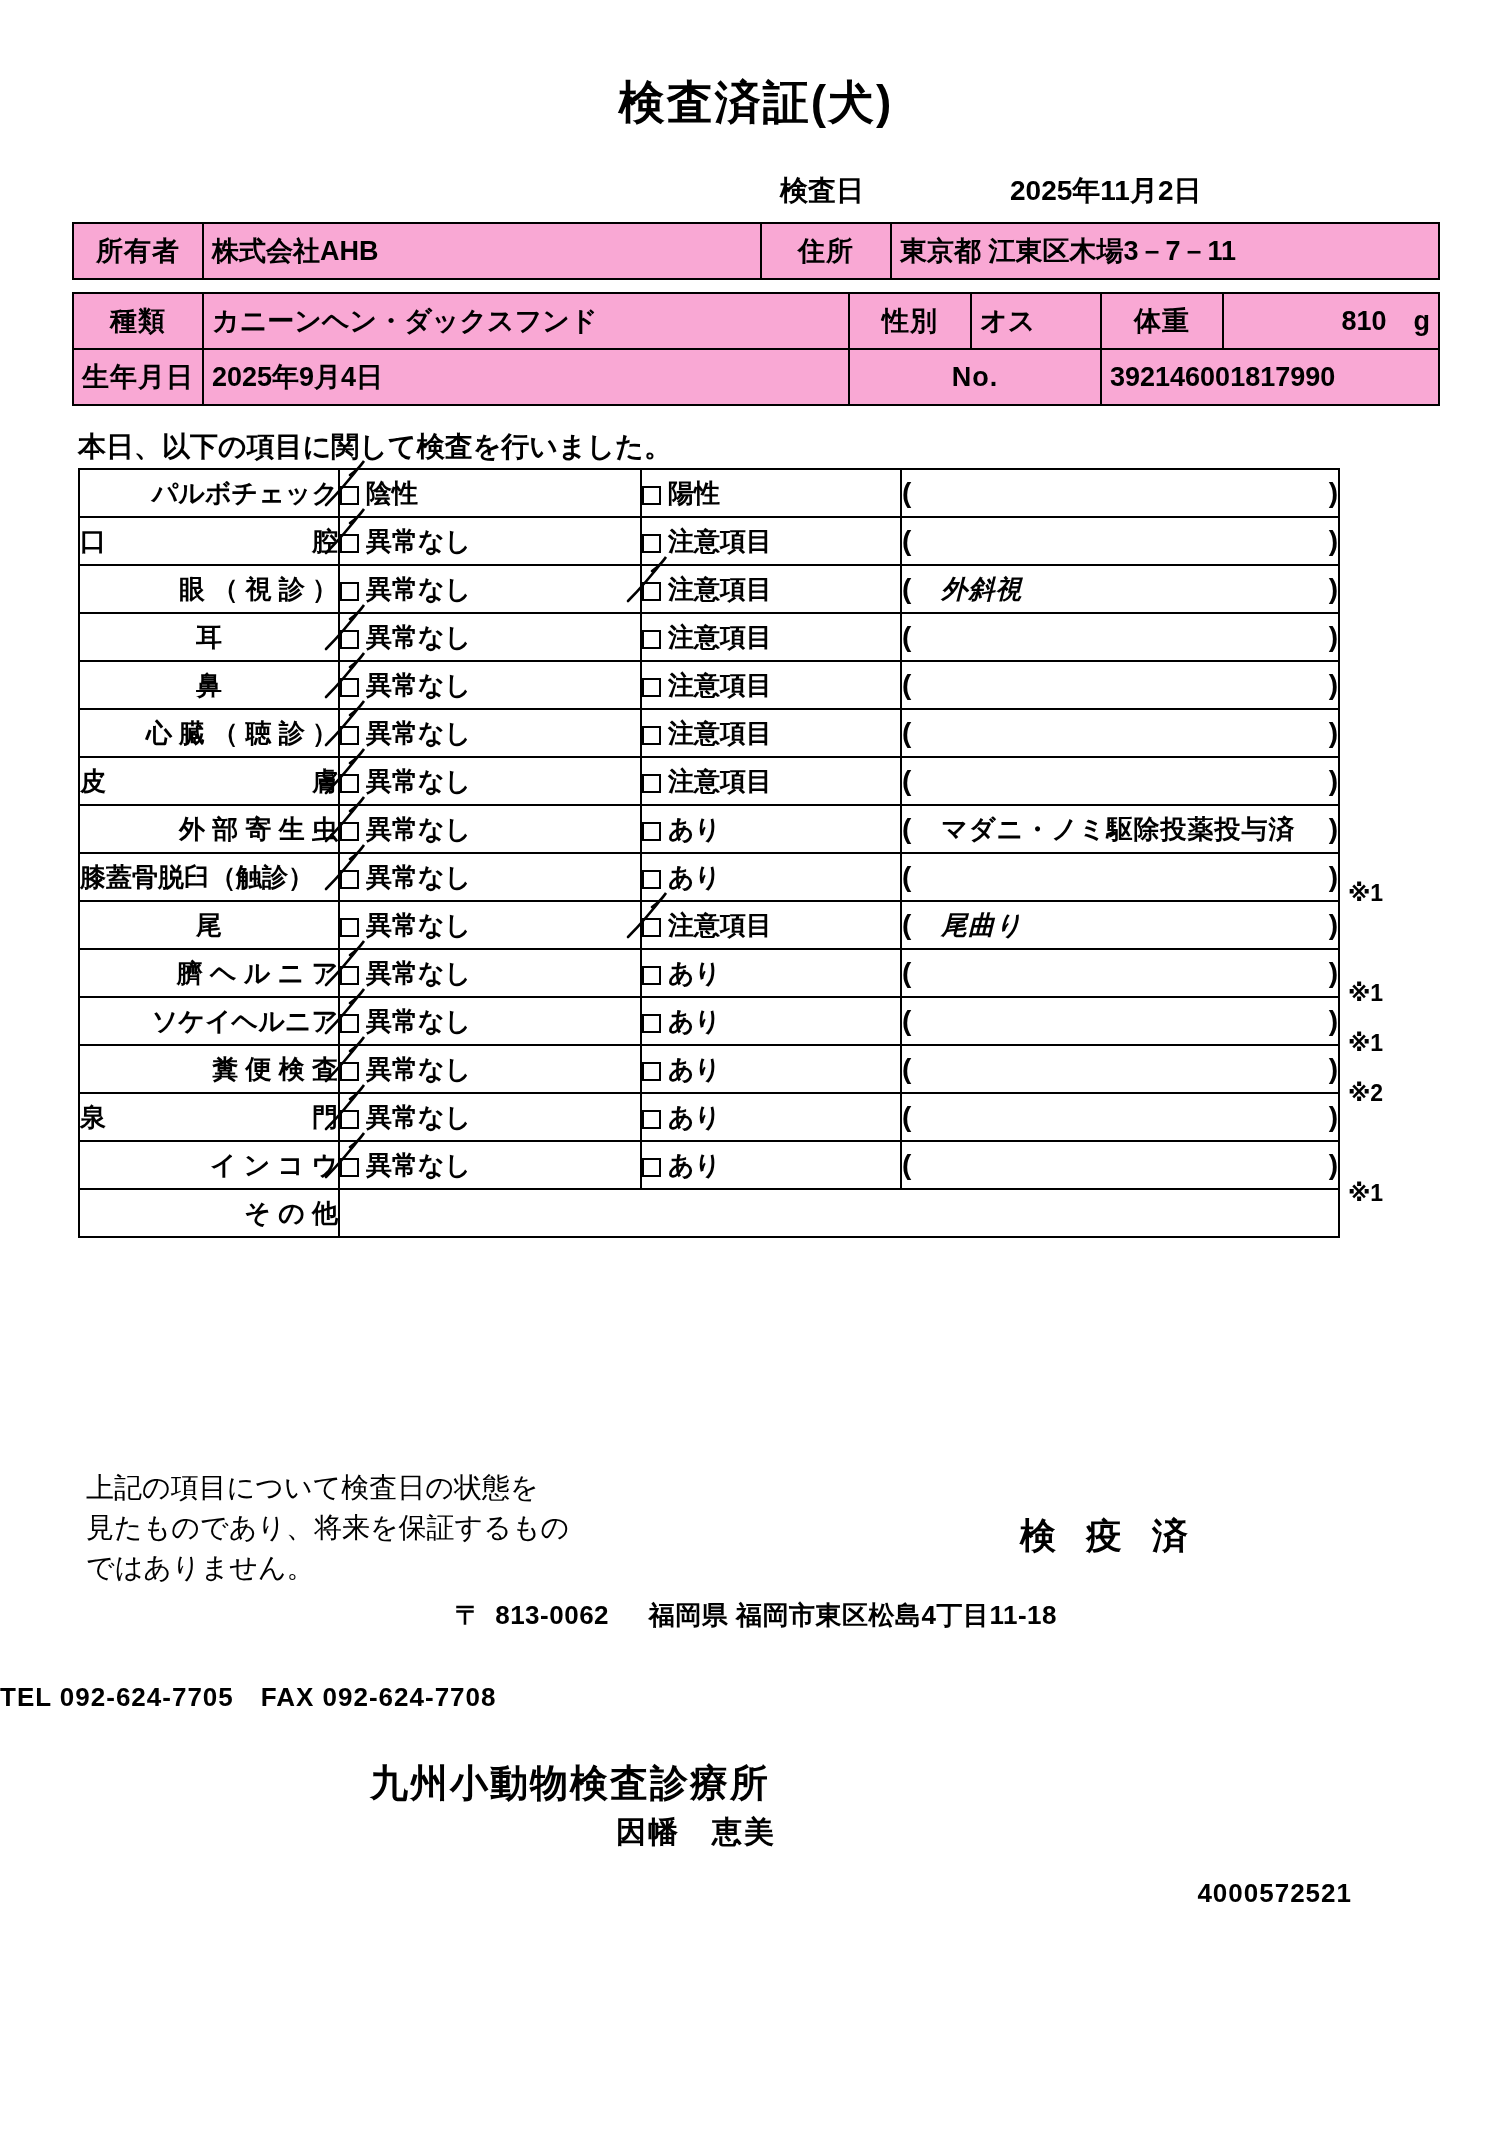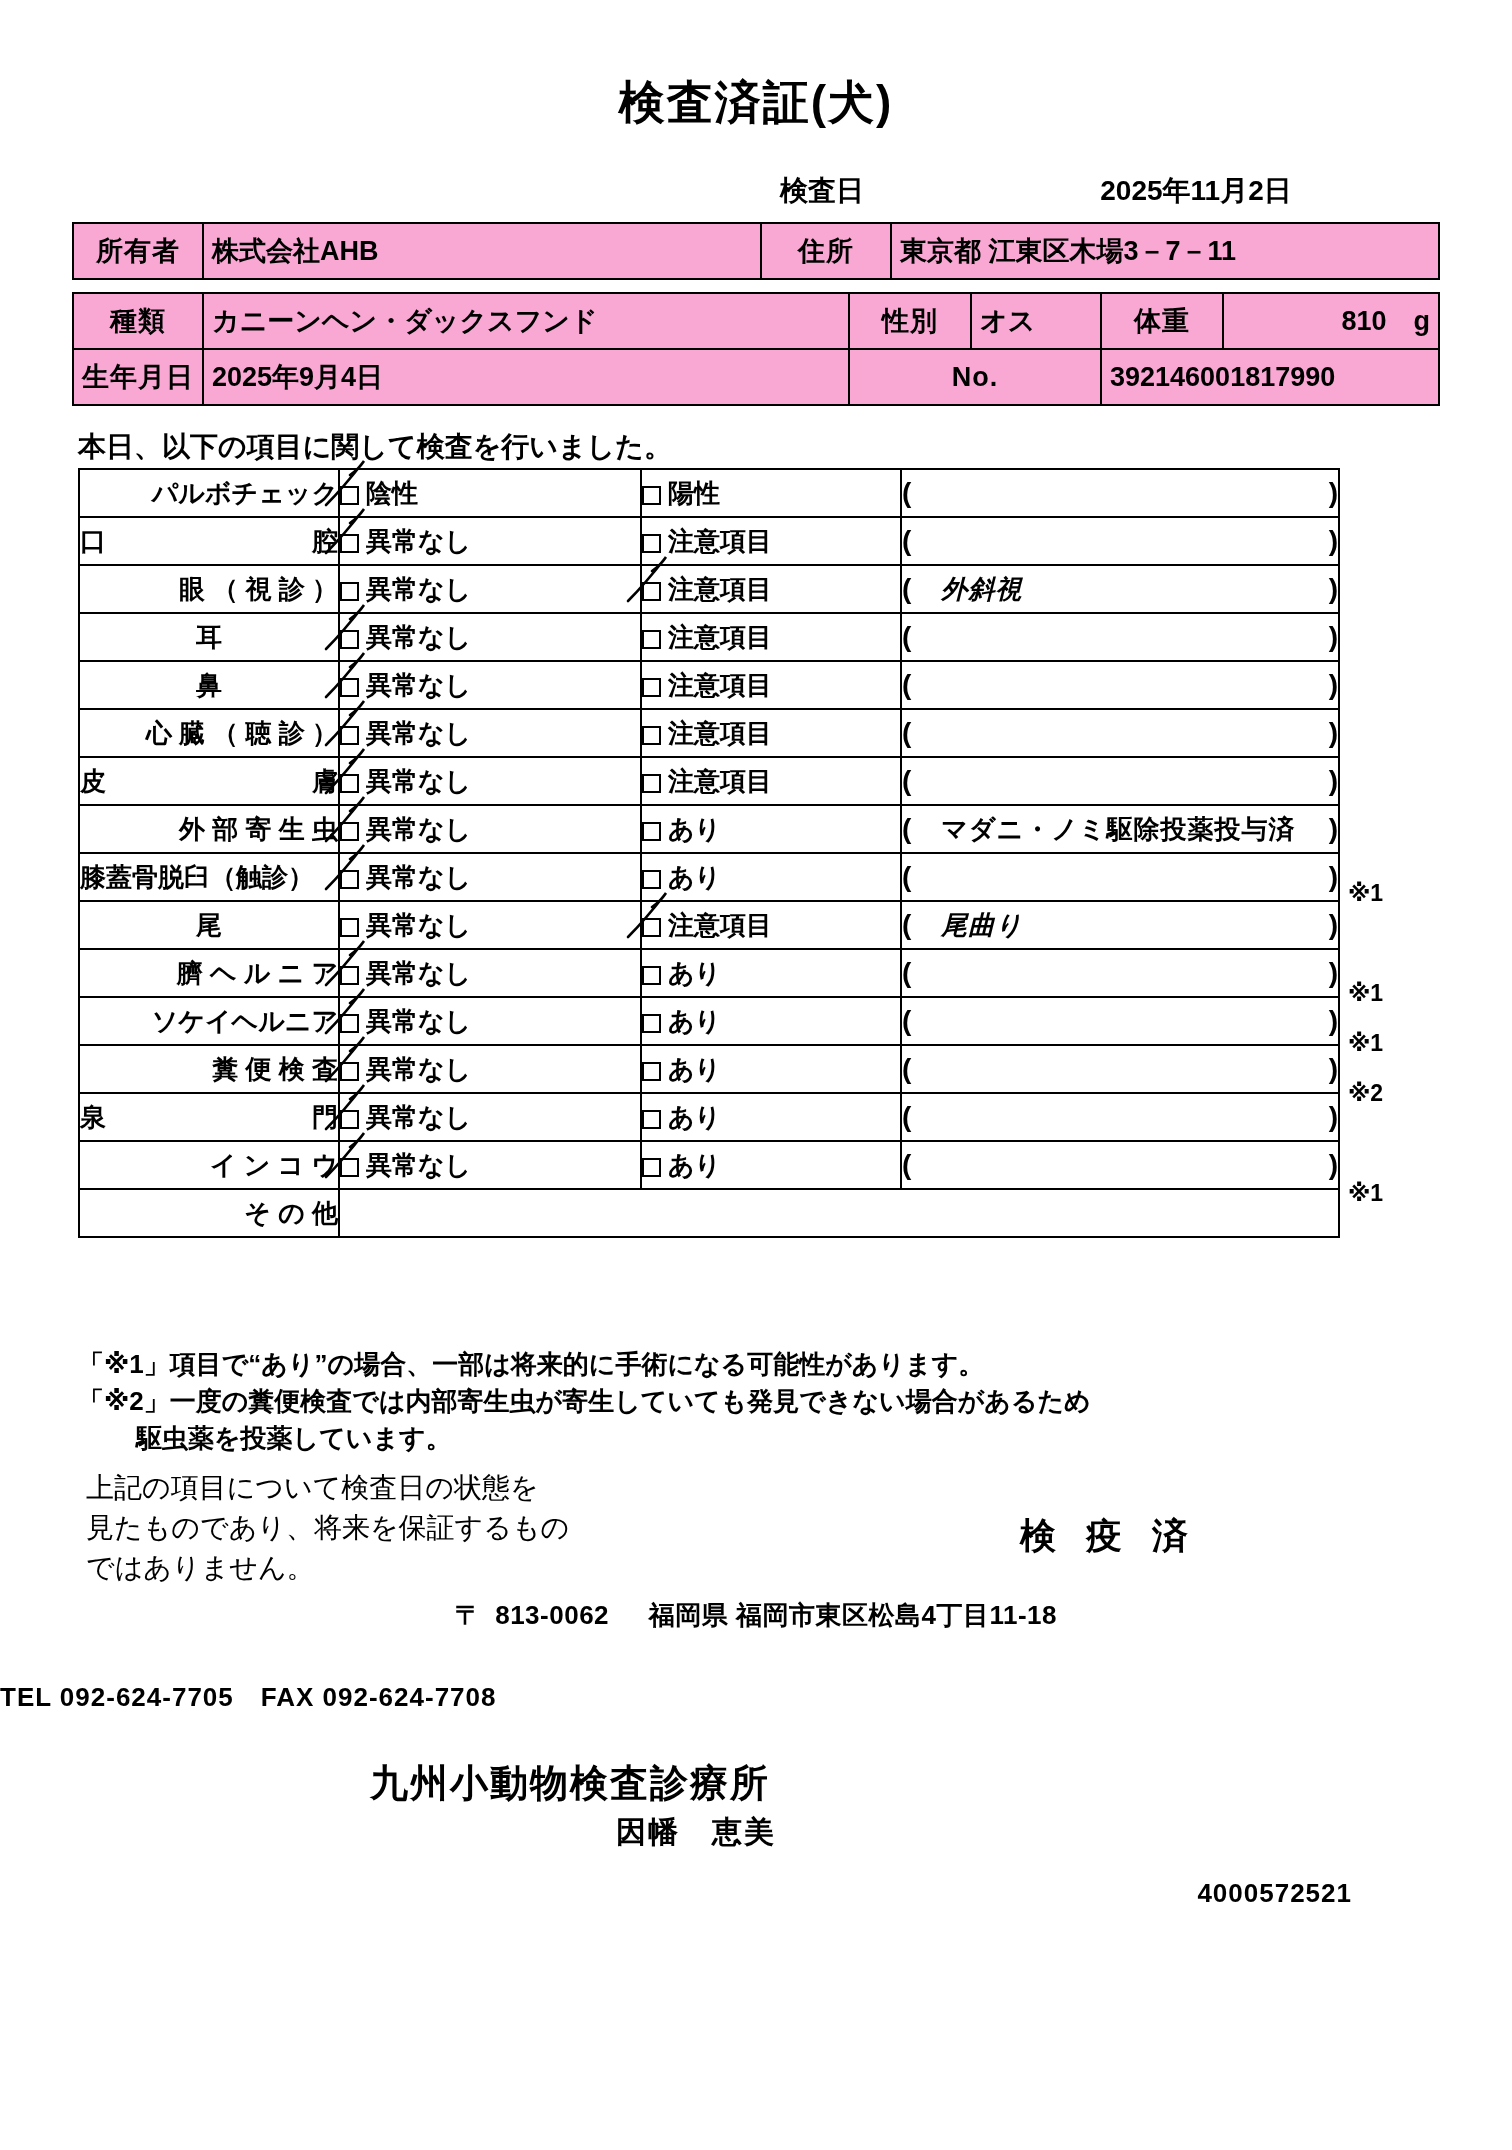--- a/index.html
+++ b/index.html
@@ -46,21 +46,21 @@
   .examdate-label {
     font-size: 28px;
     font-weight: 700;
     width: 230px;
     text-align: left;
   }
   .examdate-value {
     font-size: 28px;
     font-weight: 700;
     flex: 1;
-    text-align: center;
+    text-align: left;
     padding-right: 18px;
   }
 
   
   .tbl {
     position: absolute;
     border-collapse: collapse;
     table-layout: fixed;
   }
   .tbl td {
@@ -698,25 +698,20 @@
       <div class="mark-cell">※1</div>
       <div class="mark-cell"></div>
       <div class="mark-cell">※1</div>
       <div class="mark-cell">※1</div>
       <div class="mark-cell">※2</div>
       <div class="mark-cell"></div>
       <div class="mark-cell">※1</div>
       <div class="mark-cell"></div>
     </div>
 
-  <div class="footnotes">
-    <div>「※1」項目で“あり”の場合、一部は将来的に手術になる可能性があります。</div>
-    <div>「※2」一度の糞便検査では内部寄生虫が寄生していても発見できない場合があるため</div>
-    <div class="footnote-indent">駆虫薬を投薬しています。</div>
-  </div>
 
   <div class="disclaimer">
     <div>上記の項目について検査日の状態を</div>
     <div>見たものであり、将来を保証するもの</div>
     <div>ではありません。</div>
   </div>
 
   <div class="stamp-text">検 疫 済</div>
 
   <div class="clinic-address">

